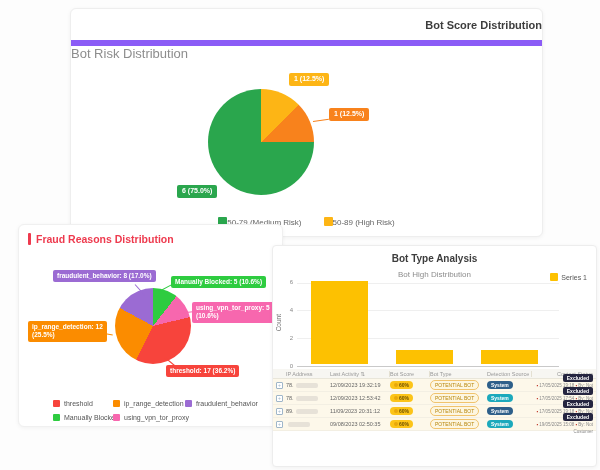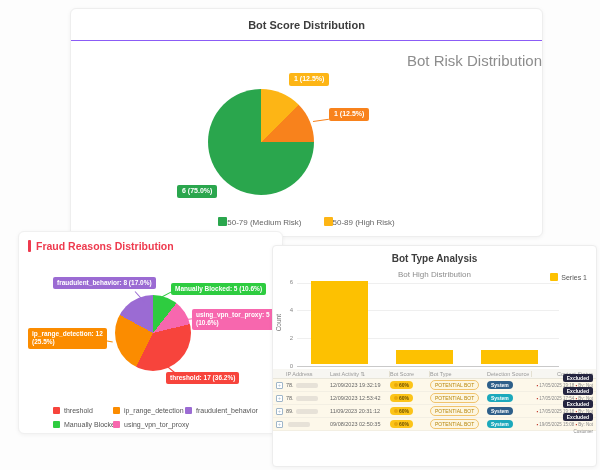--- a/index.html
+++ b/index.html
@@ -2,41 +2,41 @@
 <html><head>
 <meta charset="utf-8">
 <style>
   * { margin:0; padding:0; box-sizing:border-box; }
   body { font-family:"Liberation Sans", sans-serif; background:#fff; }
   .stage { position:relative; width:600px; height:470px; background:#fdfdfd; overflow:hidden; }
   .card { position:absolute; background:#fff; border:1px solid #eeeeee; border-radius:6px; box-shadow:0 1px 4px rgba(0,0,0,0.05); }
 
   
   #botScoreCard { left:70px; top:8px; width:473px; height:229px; }
-  .bsc-header { padding:10px 0 9px; border-bottom:1px solid #8b5cf6; text-align:center;
+  .bsc-header { padding:10px 0 9px; border-bottom:6px solid #8b5cf6; text-align:right;
                 font-size:11px; font-weight:bold; color:#3d3d3d; }
-  .bsc-subtitle { margin-top:11px; text-align:right; font-size:15px; color:#8d8d8d; }
+  .bsc-subtitle { text-align:left; font-size:13px; color:#8d8d8d; }
   .pie { position:absolute; border-radius:50%; }
   #riskPie { left:137px; top:80px; width:106px; height:106px; }
   .pie-tag { position:absolute; color:#fff; font-size:7px; font-weight:bold;
              padding:2px 5px; border-radius:2px; white-space:nowrap; line-height:1.25; }
   .tag-yellow { background:#fdb515; left:218px; top:64px; }
   .tag-orange { background:#f8821c; left:258px; top:99px; }
   .tag-green  { background:#2aa64d; left:106px; top:176px; }
   .leader { position:absolute; height:1px; transform-origin:left center; }
   .lead-orange { left:242px; top:112px; width:16px; background:#f8821c; transform:rotate(-8deg); }
   .bsc-legend { position:absolute; left:0; top:206px; width:100%; display:flex;
                 justify-content:center; gap:22px; }
   .bsc-legend-item { display:flex; align-items:center; cursor:pointer; }
   .sq { width:9px; height:9px; border-radius:1px; }
   .bsc-legend-item span.lbl { margin-top:3px; font-size:8px; color:#666; }
   .sq-green { background:#2aa64d; } .sq-yellow { background:#fdb515; } .sq-orange { background:#f8821c; }
 
   
-  #fraudCard { left:18px; top:231px; width:265px; height:203px; border-color:#f0f0f0; }
+  #fraudCard { left:18px; top:224px; width:265px; height:203px; border-color:#f0f0f0; }
   .fraud-title-row { position:absolute; left:9px; top:8px; display:flex; align-items:center; gap:5px; }
   .fraud-bar { width:3px; height:12px; background:#ee3a4e; border-radius:1px; }
   .fraud-title { font-size:10.5px; font-weight:bold; color:#ee3a4e; }
   #fraudPie { left:96px; top:63px; width:76px; height:76px; }
   .ftag { position:absolute; color:#fff; font-size:6.5px; font-weight:bold;
           padding:2px 4px; border-radius:2px; white-space:nowrap; line-height:1.3; }
   .ftag-purple { background:#9b6bd3; left:34px;  top:45px; }
   .ftag-green  { background:#2ecc40; left:152px; top:51px; }
   .ftag-pink   { background:#f767ae; left:173px; top:77px; }
   .ftag-orange { background:#fb8c00; left:9px;   top:96px; }

